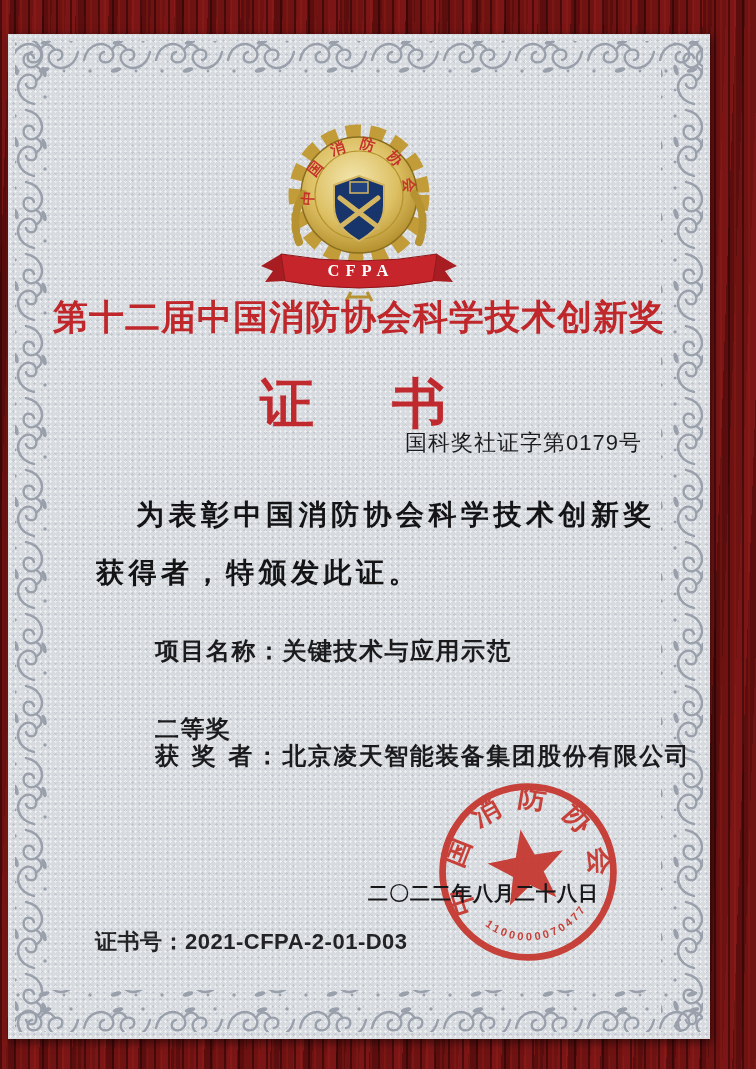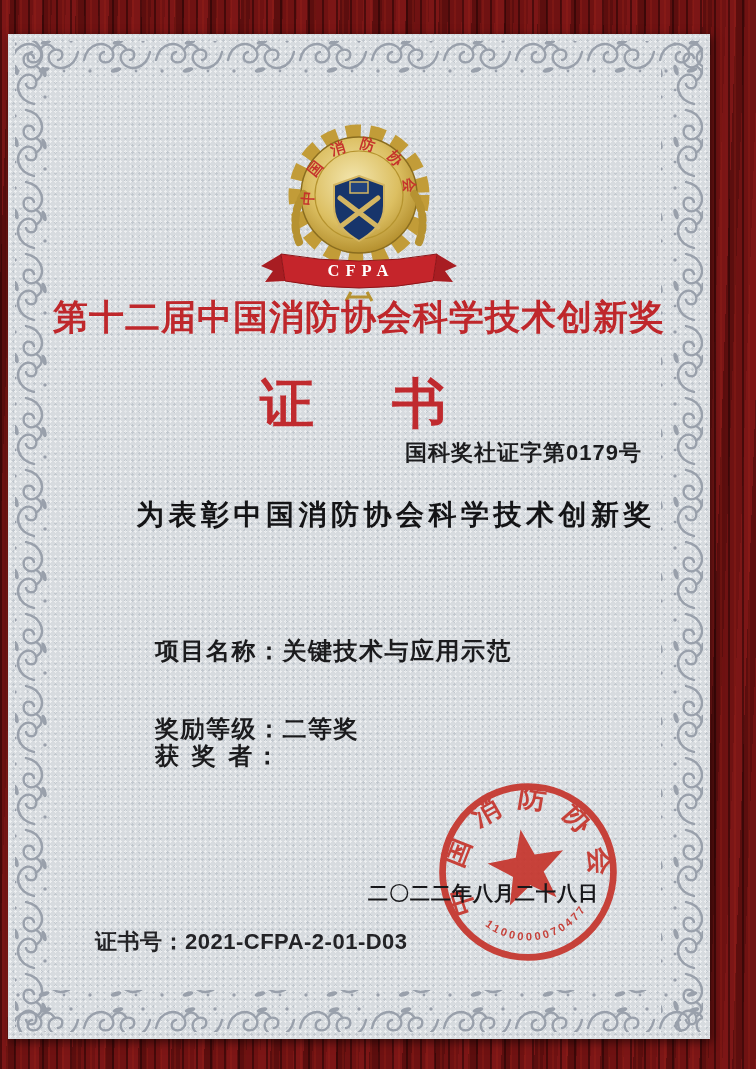--- a/index.html
+++ b/index.html
@@ -29,22 +29,22 @@
     position:absolute;top:260px;left:0;width:100%;text-align:center;
     font-family:"Liberation Serif","DejaVu Serif",serif;font-weight:bold;
     font-size:35px;letter-spacing:1px;color:#bf272b;white-space:nowrap;
   }
   .doc-title{
     position:absolute;top:334px;left:0;width:100%;text-align:center;
     font-family:"Liberation Serif","DejaVu Serif",serif;font-weight:bold;
     font-size:54px;letter-spacing:12px;color:#c02a2e;
   }
   .issue-no{
-    position:absolute;top:404px;left:397px;
-    font-weight:bold;font-size:22px;letter-spacing:1px;color:#1c1c1e;
+    position:absolute;top:394px;left:397px;
+    font-weight:normal;font-size:22px;letter-spacing:1px;color:#1c1c1e;
   }
   .body-text{
     position:absolute;top:452px;left:88px;width:566px;
     font-family:"Liberation Serif","DejaVu Serif",serif;font-weight:600;
     font-size:28px;letter-spacing:4.5px;line-height:58px;color:#141416;
   }
   .body-text .l1{text-indent:40px;}
 
   .field-row{position:absolute;left:147px;display:flex;align-items:flex-end;
     font-weight:bold;color:#1b1b1d;letter-spacing:1.5px;font-size:24px;line-height:42px;}
@@ -138,36 +138,37 @@
         <text x="102" y="152" text-anchor="middle" font-size="16.5" font-weight="bold" fill="#ffffff" letter-spacing="6" font-family="'Liberation Serif','DejaVu Serif',serif">CFPA</text>
       </g>
     </svg>
 
     <div class="award-title">第十二届中国消防协会科学技术创新奖</div>
     <div class="doc-title">证　书</div>
     <div class="issue-no">国科奖社证字第0179号</div>
 
     <div class="body-text">
       <div class="l1">为表彰中国消防协会科学技术创新奖</div>
+      <div class="l2">获得者，特颁发此证。</div>
     </div>
 
     <div class="field-row row-project">
       <div class="label">项目名称：</div>
       <div class="value">
         <div>关键技术与应用示范</div>
       </div>
     </div>
 
     <div class="field-row row-grade">
-      <div class="label">奖励等级：</div>
       <div class="value">二等奖</div>
     </div>
 
     <div class="field-row row-winner">
       <div class="label">获 奖 者：</div>
+      <div class="value">北京凌天智能装备集团股份有限公司</div>
     </div>
 
     <svg class="seal" viewBox="0 0 200 200" xmlns="http://www.w3.org/2000/svg">
       <defs>
         <path id="sealArc" d="M38 122 A66 66 0 1 1 162 122" fill="none"></path>
         <path id="sealSerialArc" d="M47 148 A72 72 0 0 0 153 148" fill="none"></path>
       </defs>
       <circle cx="100" cy="100" r="89" fill="none" stroke="#c5342c" stroke-width="7"></circle>
       <polygon points="100,55 110,83.2 139.9,84 116.2,102.3 124.7,131 100,114 75.3,131 83.8,102.3 60.1,84 90,83.2" fill="#c5342c"></polygon>
       <text font-family="'Liberation Serif','DejaVu Serif',serif" font-size="29" font-weight="bold" fill="#c5342c" letter-spacing="16">

